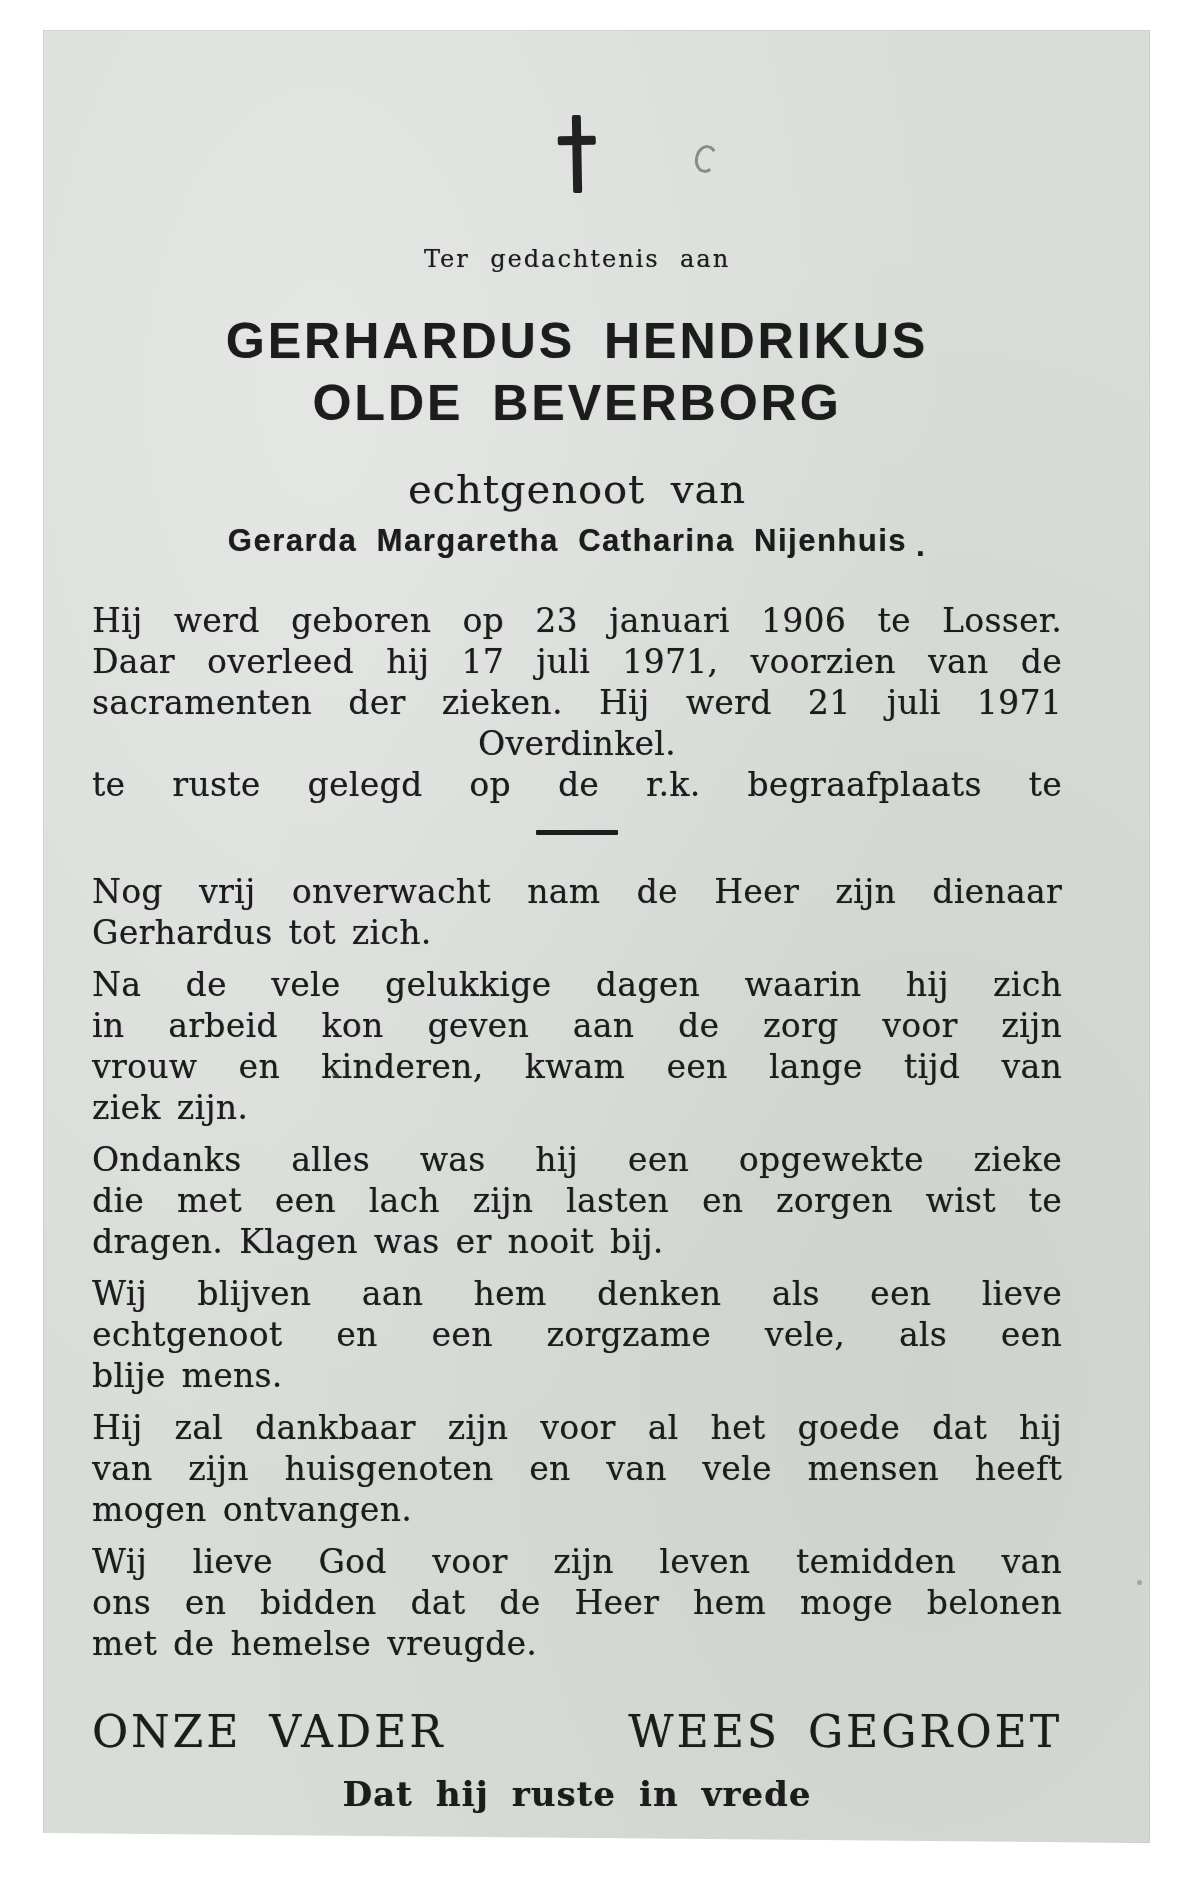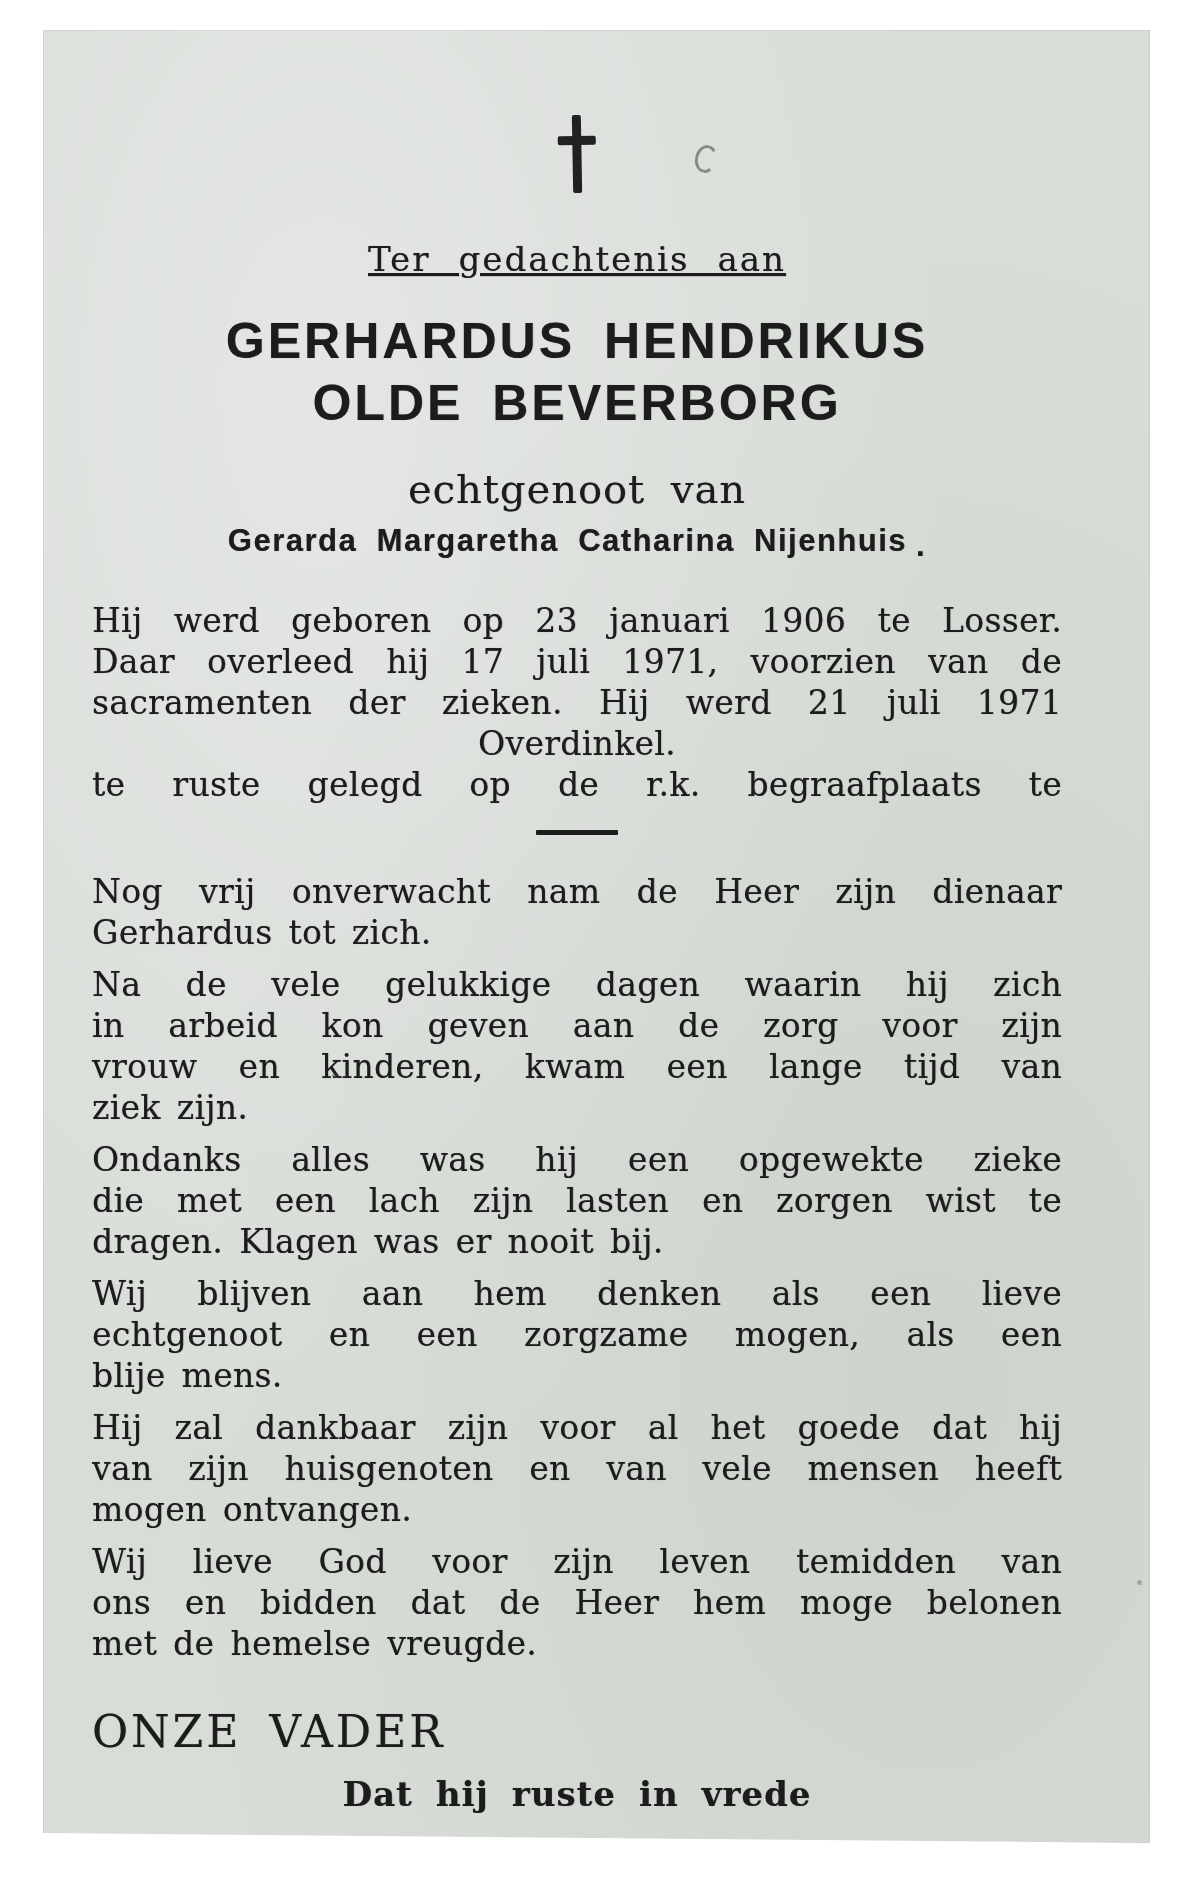--- a/index.html
+++ b/index.html
@@ -32,22 +32,22 @@
   .txt{ text-shadow:0.3px 0.3px 0.7px rgba(25,25,25,.55); }
 
   
   .cross-wrap{margin-top:85px;height:78px;position:relative;}
   .cross{position:absolute;left:50%;top:0;width:38px;height:78px;transform:translateX(-50%) rotate(-1deg);}
   .cross .v{position:absolute;left:50%;top:0;width:9px;height:78px;transform:translateX(-50%);background:#212121;border-radius:2px;}
   .cross .h{position:absolute;left:0;top:21px;width:38px;height:9px;background:#212121;border-radius:2px;}
 
   .memorial-label{
     margin-top:44px;
-    font-size:34px;line-height:44px;
-    text-align:center;letter-spacing:2px;word-spacing:.45em;text-decoration:underline;
+    font-size:24px;line-height:44px;
+    text-align:center;letter-spacing:2px;word-spacing:.45em;
   }
   .name{
     margin-top:29px;
     font-family:"Liberation Sans", sans-serif;font-weight:bold;
     font-size:50px;line-height:62px;
     text-align:center;letter-spacing:3px;word-spacing:12px;
   }
   .relation{
     margin-top:33px;font-size:40px;line-height:44px;
     text-align:center;word-spacing:.3em;letter-spacing:1px;
@@ -143,38 +143,39 @@
     </div>
 
     <div class="para txt">
       <div class="line">Ondanks alles was hij een opgewekte zieke</div>
       <div class="line">die met een lach zijn lasten en zorgen wist te</div>
       <div class="line end">dragen. Klagen was er nooit bij.</div>
     </div>
 
     <div class="para txt">
       <div class="line">Wij blijven aan hem denken als een lieve</div>
-      <div class="line">echtgenoot en een zorgzame mogen, als een</div>
+      <div class="line">echtgenoot en een zorgzame vele, als een</div>
       <div class="line end">blije mens.</div>
     </div>
 
     <div class="para txt">
       <div class="line">Hij zal dankbaar zijn voor al het goede dat hij</div>
       <div class="line">van zijn huisgenoten en van vele mensen heeft</div>
       <div class="line end">mogen ontvangen.</div>
     </div>
 
     <div class="para txt">
       <div class="line">Wij lieve God voor zijn leven temidden van</div>
       <div class="line">ons en bidden dat de Heer hem moge belonen</div>
       <div class="line end">met de hemelse vreugde.</div>
     </div>
 
     <div class="prayers txt">
       <span>ONZE VADER</span>
+      <span>WEES GEGROET</span>
     </div>
 
     <div class="closing txt">Dat hij ruste in vrede</div>
 
   </div>
 
   <div class="artifact-c"></div>
   <div class="speck1"></div>
   <div class="speck2"></div>
 </div>

